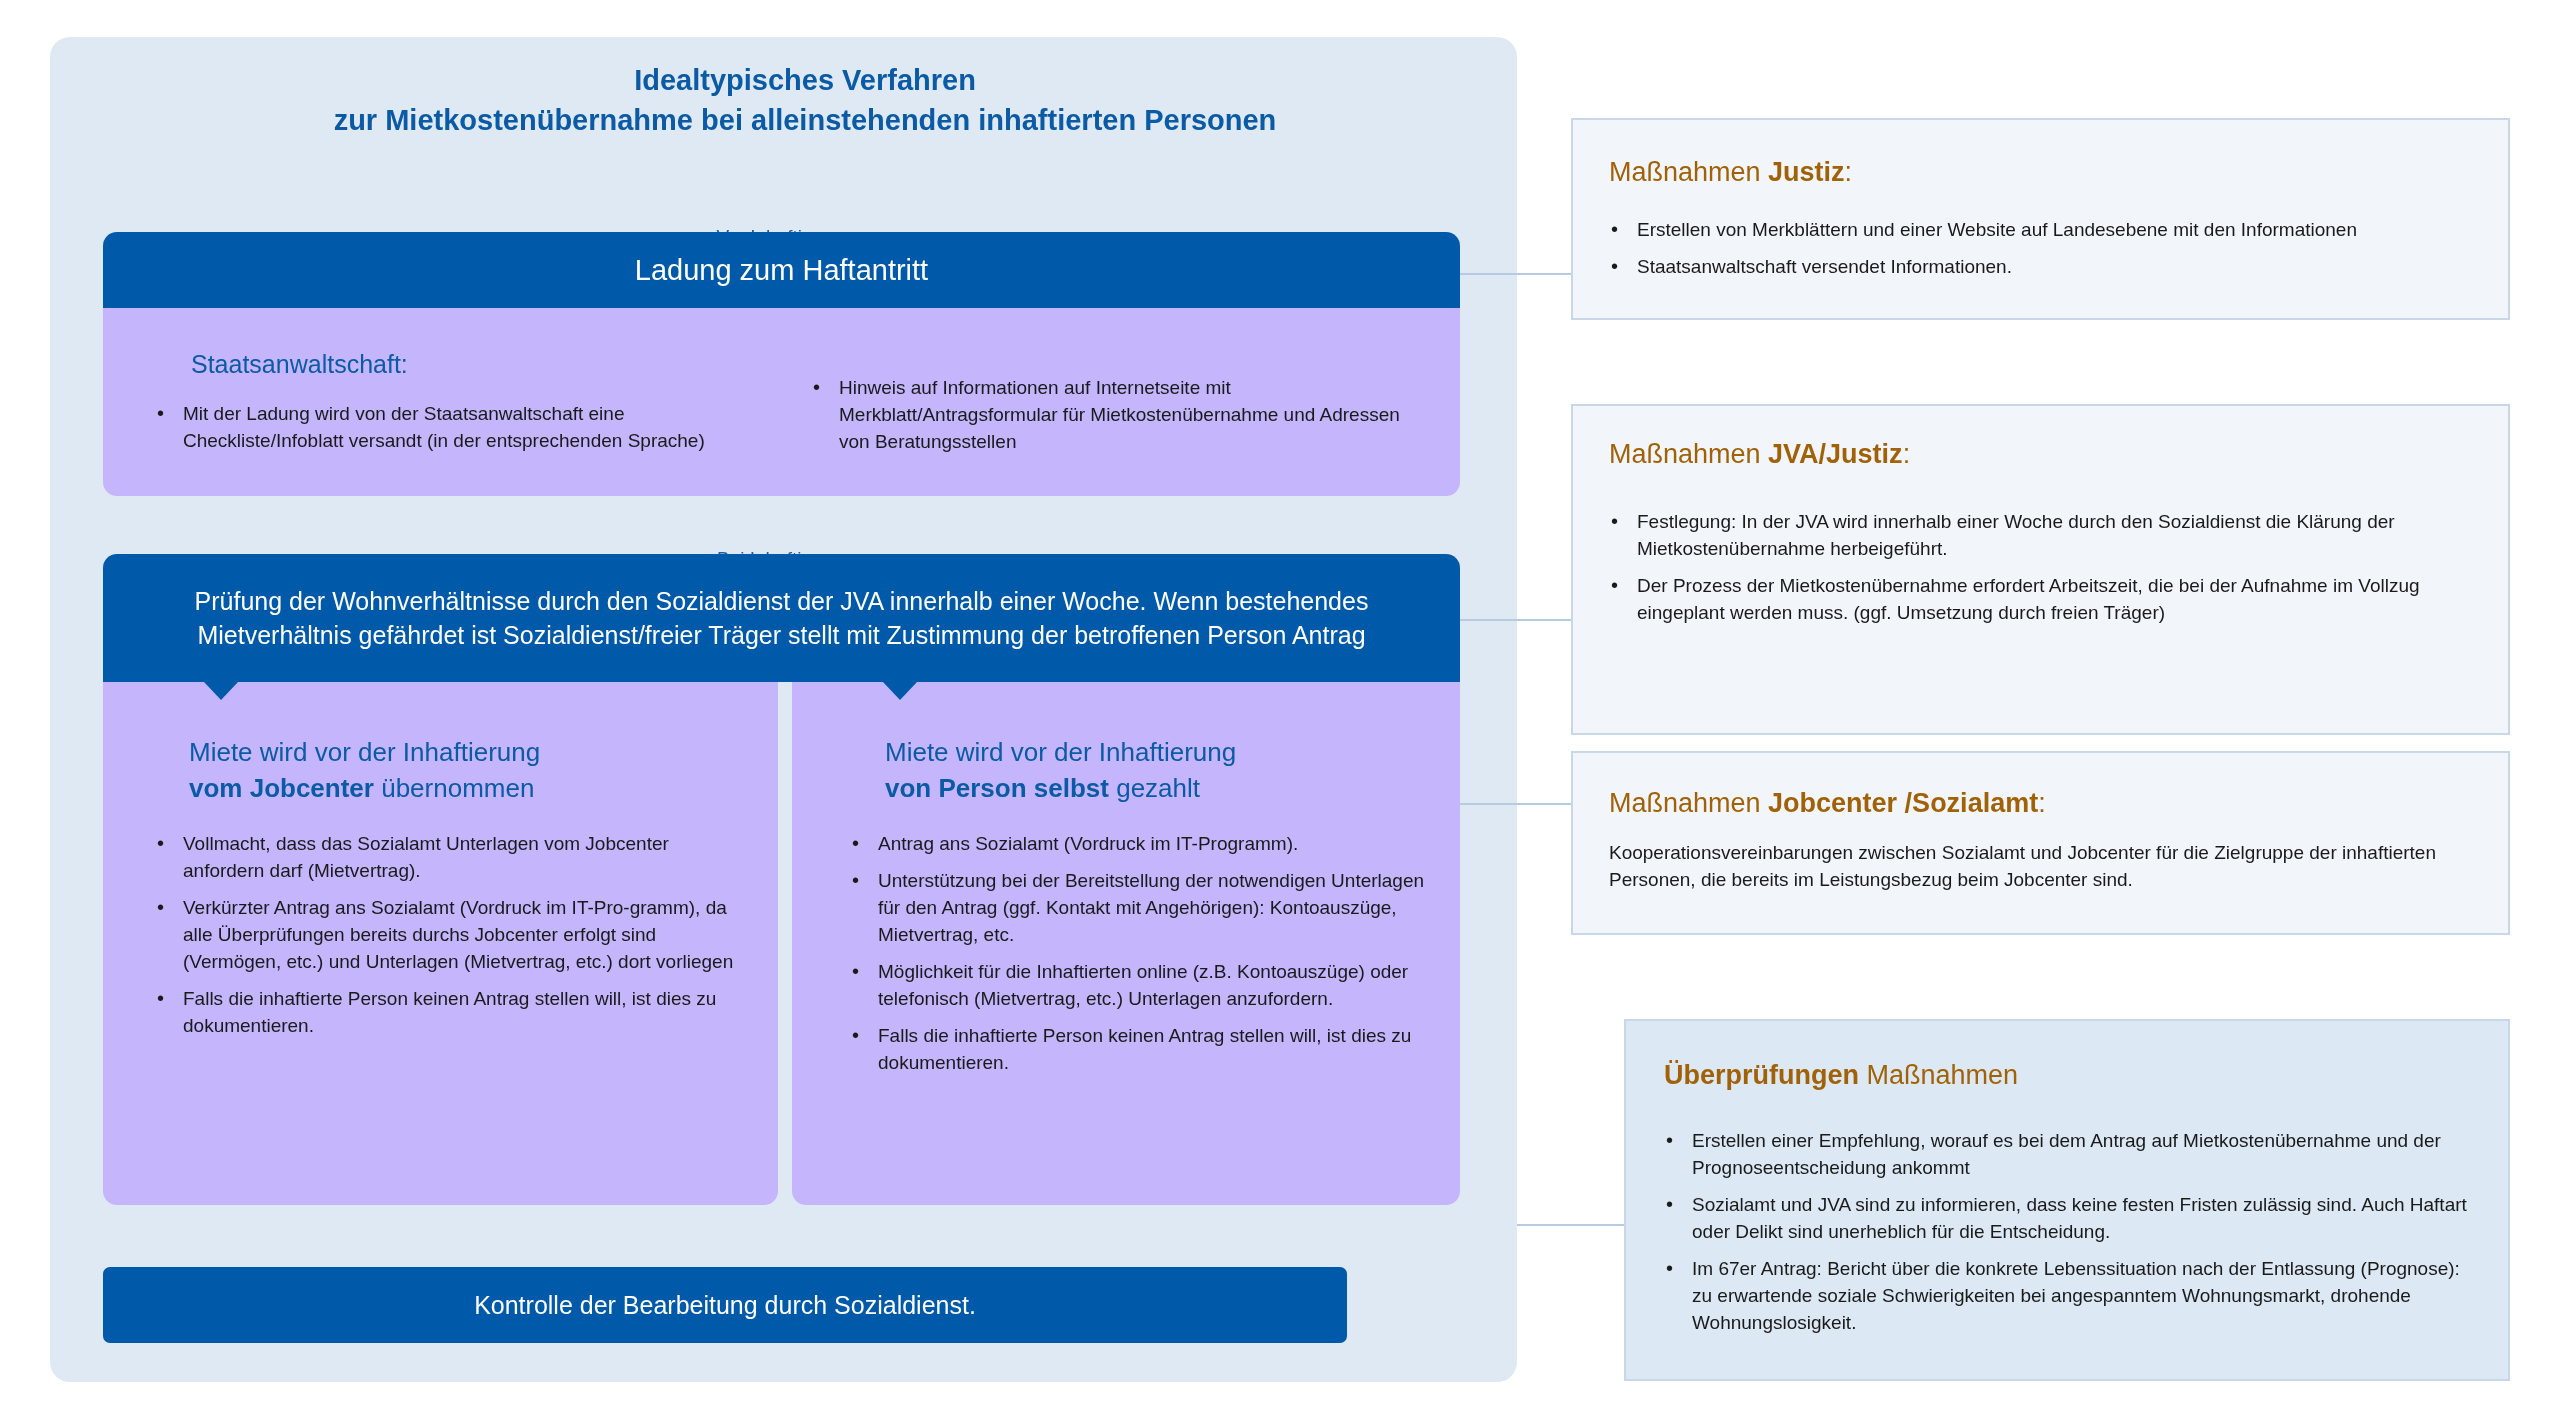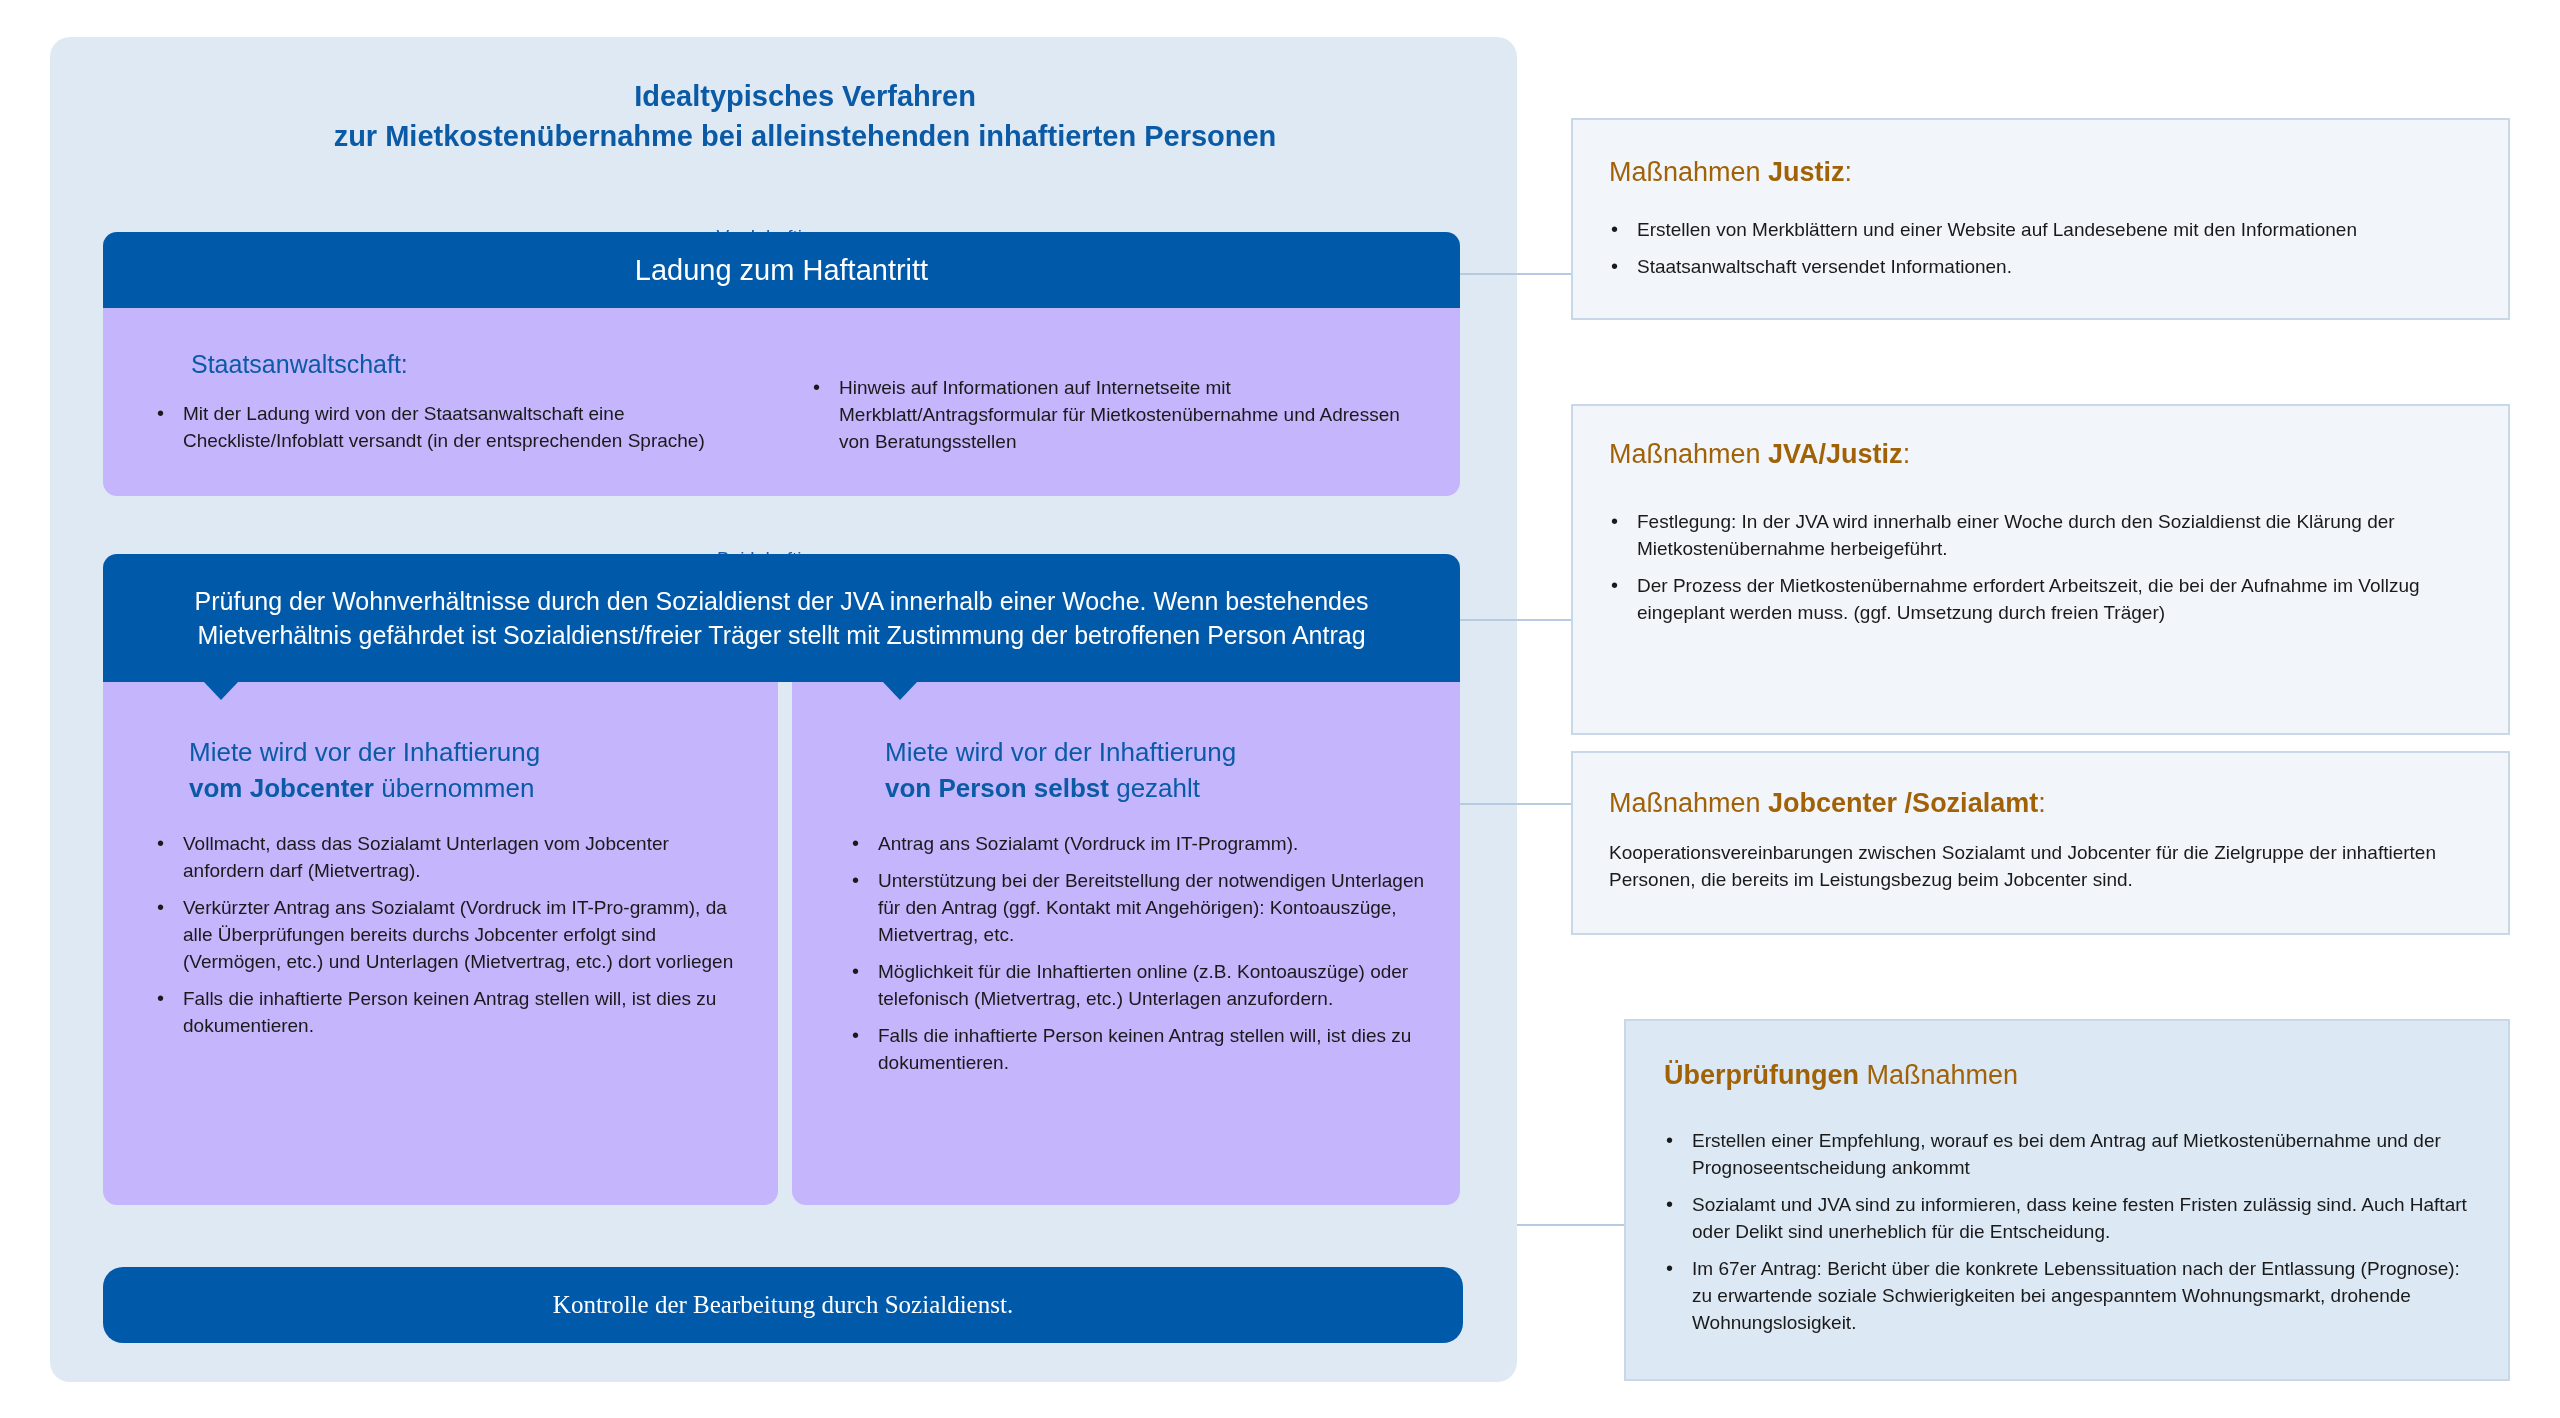--- a/index.html
+++ b/index.html
@@ -1,24 +1,24 @@
 <!DOCTYPE html>
 <html><head>
 <meta charset="utf-8">
 <style>
   * { box-sizing: border-box; margin: 0; padding: 0; }
   html, body { width: 2560px; height: 1418px; background: #ffffff; overflow: hidden; }
   body { position: relative; font-family: "Liberation Sans", "DejaVu Sans", sans-serif; color: #1a1a1a; }
 
   .outer-panel { position: absolute; left: 50px; top: 37px; width: 1467px; height: 1345px; background: #dfe9f4; border-radius: 20px; }
-  .title { position: absolute; left: 50px; width: 1510px; top: 76px; text-align: center; color: #0b5aa6; font-weight: bold; font-size: 29px; line-height: 40px; }
+  .title { position: absolute; left: 50px; width: 1510px; top: 60px; text-align: center; color: #0b5aa6; font-weight: bold; font-size: 29px; line-height: 40px; }
   .phase-label { position: absolute; left: 50px; width: 1467px; text-align: center; color: #1a5fa6; font-size: 19px; margin-top: 32px; }
 
   .blue-bar { position: absolute; left: 103px; width: 1357px; background: #005aa9; color: #ffffff; text-align: center; display: flex; align-items: center; justify-content: center; border-radius: 14px 14px 0 0; }
-  .blue-bar.rounded { border-radius: 20px; width: 1360px; font-family: Liberation Serif, serif; }
+  .blue-bar.rounded { border-radius: 7px; width: 1244px; }
   .blue-bar span { display: block; }
 
   .white-card { position: absolute; background: #c4b5fd; }
   .card-heading { color: #0b5aa6; font-size: 26px; line-height: 36px; }
   .card-heading b { font-weight: bold; }
 
   ul.bullets { list-style: none; }
   ul.bullets li { position: relative; padding-left: 28px; font-size: 19px; line-height: 27px; margin-bottom: 10px; color: #1a1a1a; }
   ul.bullets li::before { content: "\2022"; position: absolute; left: 2px; top: 0; font-size: 20px; color: #1a1a1a; }
 

